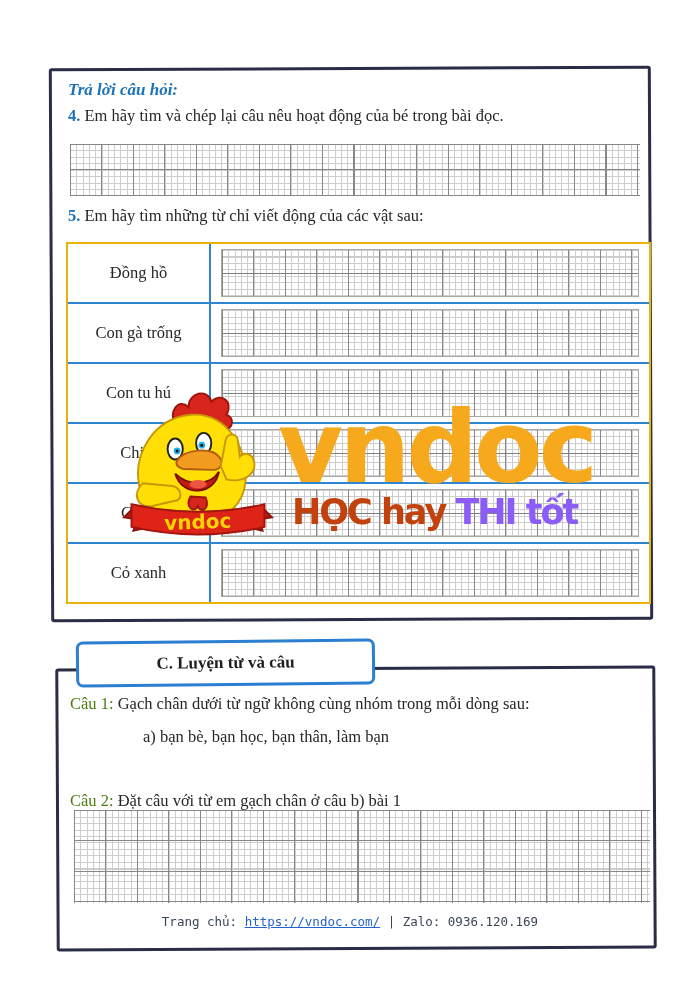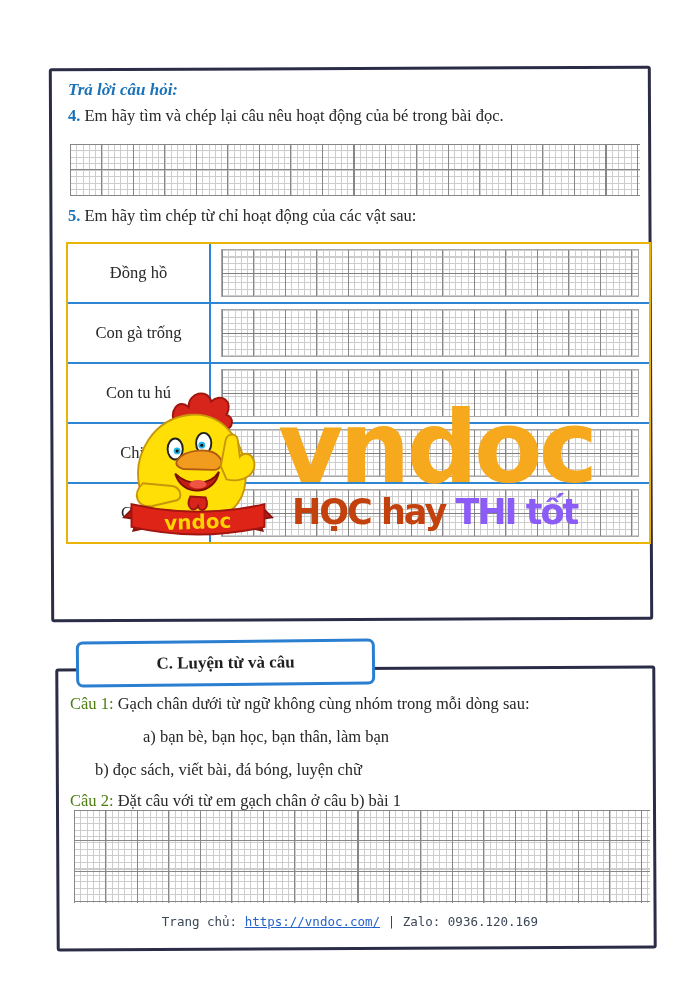--- a/index.html
+++ b/index.html
@@ -78,21 +78,21 @@
 
   <div class="abs h-blue" style="left:68px;top:80px;">Trả lời câu hỏi:</div>
 
   <div class="abs qline" style="left:68px;top:106px;width:560px;">
     <span class="qnum">4.</span><span> Em hãy tìm và chép lại câu nêu hoạt động của bé trong bài đọc.</span>
   </div>
 
   <div id="grid-q4" class="abs"></div>
 
   <div class="abs qline" style="left:68px;top:206px;width:560px;">
-    <span class="qnum">5.</span><span> Em hãy tìm chép từ chỉ hoạt động của các vật sau:</span>
+    <span class="qnum">5.</span><span> Em hãy tìm những từ chỉ viết động của các vật sau:</span>
   </div>
 
   <div id="q5-table" class="abs">
     <div class="trow">
       <div class="tlabel">Đồng hồ</div>
       <div class="tcell">
           <div class="row-grid"></div>
         </div>
     </div>
     <div class="trow">
@@ -108,20 +108,26 @@
         </div>
     </div>
     <div class="trow">
       <div class="tlabel">Chim</div>
       <div class="tcell">
           <div class="row-grid"></div>
         </div>
     </div>
     <div class="trow">
       <div class="tlabel">Cành</div>
+      <div class="tcell">
+          <div class="row-grid"></div>
+        </div>
+    </div>
+    <div class="trow">
+      <div class="tlabel">Cỏ xanh</div>
       <div class="tcell">
           <div class="row-grid"></div>
         </div>
     </div>
   </div>
 
   <div id="wm-logo" class="abs">vndoc</div>
 
   <div id="wm-tagline" class="abs">
     <span class="tag-green">HỌC hay </span><span class="tag-red">THI tốt</span>
@@ -162,21 +168,20 @@
 
   <div id="title-c" class="abs">
     <span>C. Luyện từ và câu</span>
   </div>
 
   <div class="abs qline" style="left:70px;top:694px;width:560px;">
     <span class="qlabel">Câu 1:</span><span> Gạch chân dưới từ ngữ không cùng nhóm trong mỗi dòng sau:</span>
   </div>
 
   <div class="abs item-line" style="left:95px;top:727px;margin-left:48px;">a) bạn bè, bạn học, bạn thân, làm bạn</div>
-  <div class="abs item-line" style="left:95px;top:760px;">b) đọc sách, viết bài, đá bóng, luyện chữ</div>
 
   <div class="abs qline" style="left:70px;top:791px;width:560px;">
     <span class="qlabel">Câu 2:</span><span> Đặt câu với từ em gạch chân ở câu b) bài 1</span>
   </div>
 
   <div id="grid-q2" class="abs"></div>
 
   <div id="footer" class="abs">
     <span>Trang chủ: </span><span class="link">https://vndoc.com/</span><span> | </span><span>Zalo: 0936.120.169</span>
   </div>

